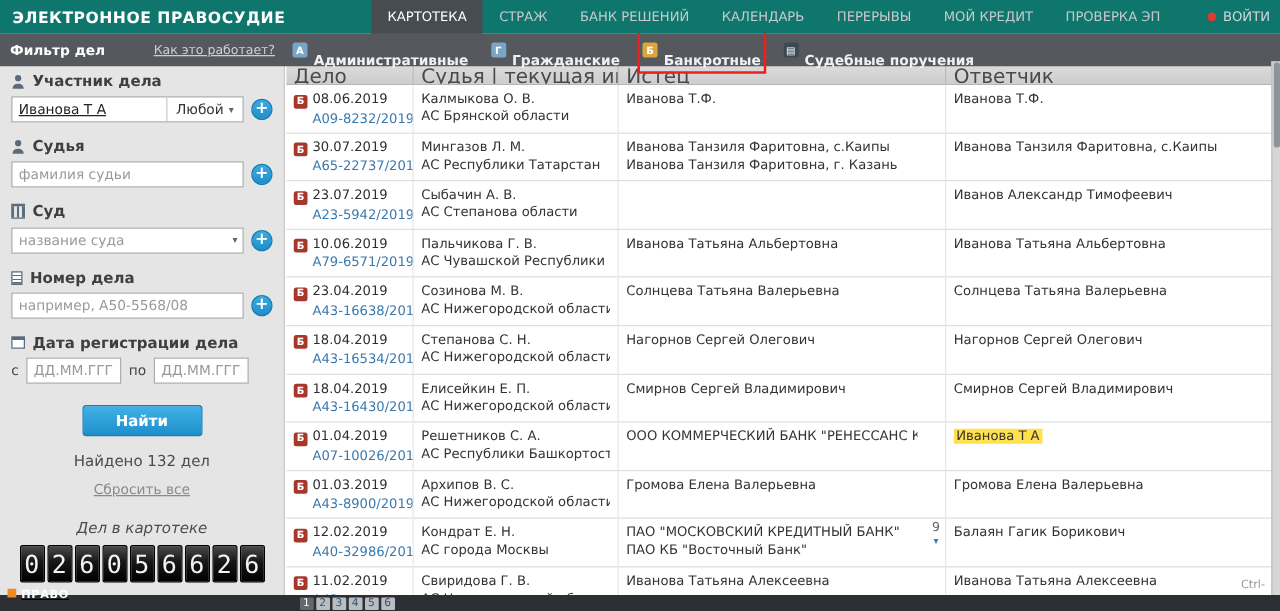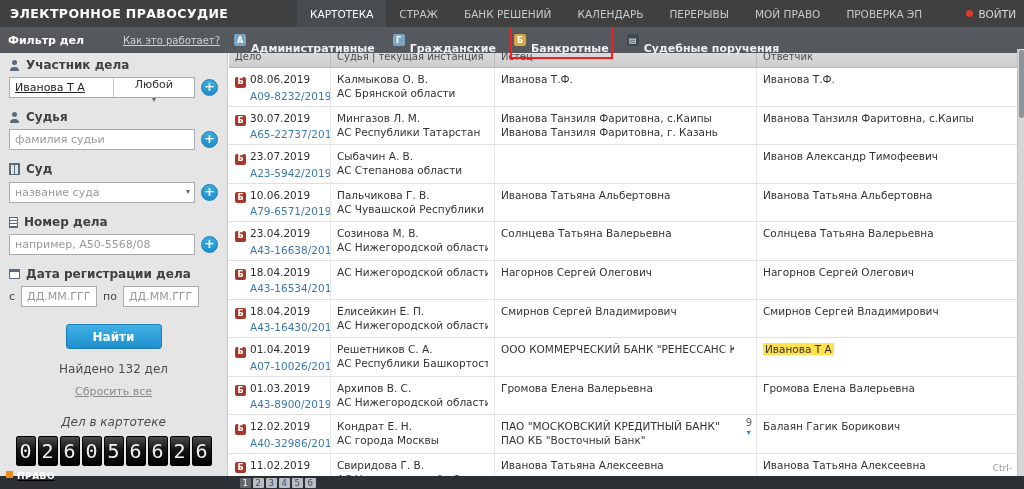--- a/index.html
+++ b/index.html
@@ -1,21 +1,21 @@
 <!DOCTYPE html>
 <html><head>
 <meta charset="utf-8">
 <style>
   html,body{margin:0;padding:0;}
   body{width:1024px;height:489px;position:relative;overflow:hidden;background:#fff;
        font-family:"DejaVu Sans","Liberation Sans",sans-serif;-webkit-font-smoothing:antialiased;}
   a{cursor:pointer;}
 
   
-  .topbar{position:absolute;top:0;left:0;right:0;height:27px;background:#404040;display:flex;align-items:center;z-index:5;}
+  .topbar{position:absolute;top:0;left:0;right:0;height:27px;background:#0f766e;display:flex;align-items:center;z-index:5;}
   .app-title{color:#fff;font-weight:bold;font-size:12.5px;letter-spacing:.4px;padding:0 10px;white-space:nowrap;}
   .top-nav{position:absolute;left:297px;top:0;bottom:0;display:flex;}
   .nav-item{display:flex;align-items:center;padding:0 13px;font-size:10.5px;color:#c7cacc;white-space:nowrap;cursor:pointer;}
   .nav-item.active{background:#474c50;color:#fff;}
   .login{position:absolute;right:8px;top:0;bottom:0;display:flex;align-items:center;gap:5px;cursor:pointer;}
   .login .dot{width:7px;height:7px;border-radius:50%;background:#e0392f;}
   .login span:last-child{color:#d5d7d9;font-size:10.5px;}
 
   
   .filterbar{position:absolute;top:27px;left:0;right:0;height:26px;background:#55595d;display:flex;align-items:center;z-index:4;}
@@ -40,35 +40,35 @@
   .icon-doc{display:inline-block;width:9px;height:11px;margin-right:6px;border:1px solid #5b6b7b;box-sizing:border-box;background:repeating-linear-gradient(#fff 0 2px,#5b6b7b 2px 3px);}
   .inp-row{display:flex;align-items:center;gap:6px;}
   .inp{height:21px;border:1px solid #acacac;background:#fff;font-size:11px;color:#333;padding:0 5px;box-sizing:border-box;width:188px;font-family:inherit;}
   .inp::placeholder{color:#999;}
   .inp.short{width:76px;}
   .selwrap{position:relative;width:188px;}
   .selwrap .inp{width:100%;padding-right:16px;}
   .selwrap .chev{position:absolute;right:5px;top:6px;font-size:8px;color:#666;}
   .pgroup{width:188px;height:21px;border:1px solid #acacac;background:#fff;box-sizing:border-box;display:flex;align-items:center;cursor:text;}
   .pvalue{flex:1;padding:0 5px;font-size:11px;color:#222;text-decoration:underline;white-space:nowrap;overflow:hidden;}
-  .prole{border-left:1px solid #ccc;height:100%;display:flex;align-items:center;gap:4px;padding:0 21px;font-size:11px;color:#333;cursor:pointer;flex-direction:column;}
+  .prole{border-left:1px solid #ccc;height:100%;display:flex;align-items:center;gap:4px;padding:0 7px;font-size:11px;color:#333;cursor:pointer;}
   .prole .chev{font-size:8px;color:#666;}
   .addbtn{width:17px;height:17px;min-width:17px;border-radius:50%;background:linear-gradient(#3cabdf,#1f8fcb);border:1px solid #1a7db4;box-sizing:border-box;color:#fff;font-size:13px;line-height:14px;text-align:center;font-weight:bold;cursor:pointer;}
   .datelbl{font-size:11px;color:#444;}
   .search-btn{display:block;margin:17px auto 0;width:96px;height:25px;background:linear-gradient(#41b1e6,#1e8fcb);border:1px solid #1a7db4;border-radius:3px;color:#fff;font-weight:bold;font-size:12px;font-family:inherit;cursor:pointer;}
   .results{text-align:center;font-size:12px;color:#4c4c4c;margin-top:13px;}
   .reset{display:block;text-align:center;font-size:11px;color:#8a8a8a;margin-top:9px;text-decoration:underline;}
   .cnt-label{text-align:center;font-size:12px;color:#4c4c4c;margin-top:17px;font-style:italic;}
   .counter{display:flex;justify-content:center;gap:2px;margin-top:7px;}
   .digit{width:20px;height:30px;background:linear-gradient(#4a4a4a,#161616 45%,#000);border:1px solid #000;box-sizing:border-box;border-radius:2px;color:#f2f2f2;font-size:20px;font-family:"DejaVu Sans Mono",monospace;display:flex;align-items:center;justify-content:center;}
 
   
   .main{position:absolute;left:229px;right:0;top:49px;bottom:13px;background:#fff;overflow:hidden;}
   .thead{display:flex;height:18px;background:linear-gradient(#dedede,#cdcdcd);border-bottom:1px solid #b5b5b5;}
-  .th{box-sizing:border-box;padding:2px 6px 0;font-size:10px;color:#4a4a4a;border-right:1px solid #bcbcbc;white-space:nowrap;overflow:hidden;}
+  .th{box-sizing:border-box;padding:2px 6px 0;font-size:16px;color:#4a4a4a;border-right:1px solid #bcbcbc;white-space:nowrap;overflow:hidden;}
   .th0{width:102px;}.th1{width:164px;}.th2{width:262px;}.th3{flex:1;border-right:none;}
   .trow{display:flex;height:38.6px;box-sizing:border-box;border-bottom:1px solid #e0e0e0;}
   .td{box-sizing:border-box;padding:4px 6px 0;font-size:10.5px;color:#333;line-height:14px;border-right:1px solid #e8e8e8;white-space:nowrap;overflow:hidden;}
   .td-case{width:102px;}
   .td-judge{width:164px;}
   .td-plaintiff{width:262px;position:relative;padding-right:22px;}
   .td-defendant{flex:1;border-right:none;}
   .b-badge{display:inline-flex;width:11px;height:11px;border-radius:2px;color:#fff;font-size:8px;font-weight:bold;align-items:center;justify-content:center;margin-right:4px;vertical-align:-1px;}
   .case-date{color:#2e2e2e;}
   .case-link{display:block;color:#3a79ae;margin-left:15px;margin-top:1px;text-decoration:none;}
@@ -98,21 +98,21 @@
 <body>
 
 <div class="topbar">
   <div class="app-title">ЭЛЕКТРОННОЕ ПРАВОСУДИЕ</div>
   <div class="top-nav">
       <div class="nav-item active">КАРТОТЕКА</div>
       <div class="nav-item">СТРАЖ</div>
       <div class="nav-item">БАНК РЕШЕНИЙ</div>
       <div class="nav-item">КАЛЕНДАРЬ</div>
       <div class="nav-item">ПЕРЕРЫВЫ</div>
-      <div class="nav-item">МОЙ ПРАВО</div>
+      <div class="nav-item">МОЙ КРЕДИТ</div>
       <div class="nav-item">ПРОВЕРКА ЭП</div>
     </div>
   <div class="login">
     <span class="dot" style="background: rgb(224, 57, 47);"></span>
     <span>ВОЙТИ</span>
   </div>
 </div>
 
 <div class="filterbar">
   <div class="fb-left">
@@ -299,20 +299,21 @@
           <div class="pl-line">Солнцева Татьяна Валерьевна</div>
         </div>
         <div class="td td-defendant"><span>Солнцева Татьяна Валерьевна</span></div>
       </div>
       <div class="trow">
         <div class="td td-case">
           <div class="case-top"><span class="b-badge" style="background: rgb(168, 55, 43);">Б</span><span class="case-date">18.04.2019</span></div>
           <a class="case-link">А43-16534/2019</a>
         </div>
         <div class="td td-judge">
+          <div class="judge-name">Степанова С. Н.</div>
           <div class="court-name">АС Нижегородской области</div>
         </div>
         <div class="td td-plaintiff">
           <div class="pl-line">Нагорнов Сергей Олегович</div>
         </div>
         <div class="td td-defendant"><span>Нагорнов Сергей Олегович</span></div>
       </div>
       <div class="trow">
         <div class="td td-case">
           <div class="case-top"><span class="b-badge" style="background: rgb(168, 55, 43);">Б</span><span class="case-date">18.04.2019</span></div>

